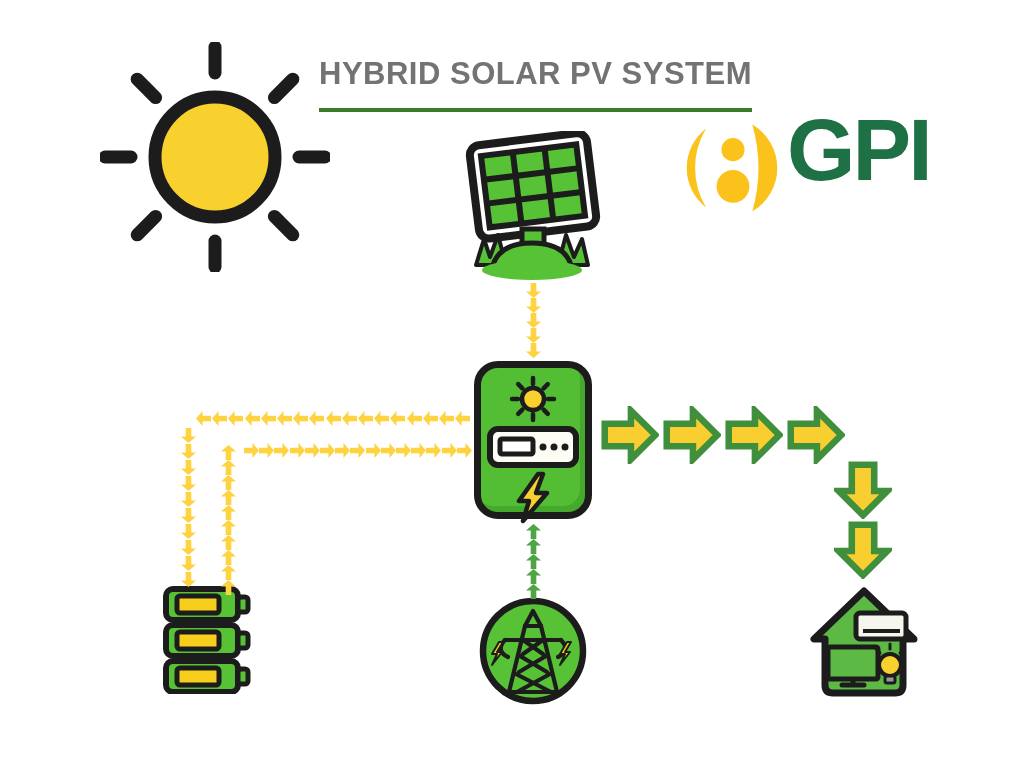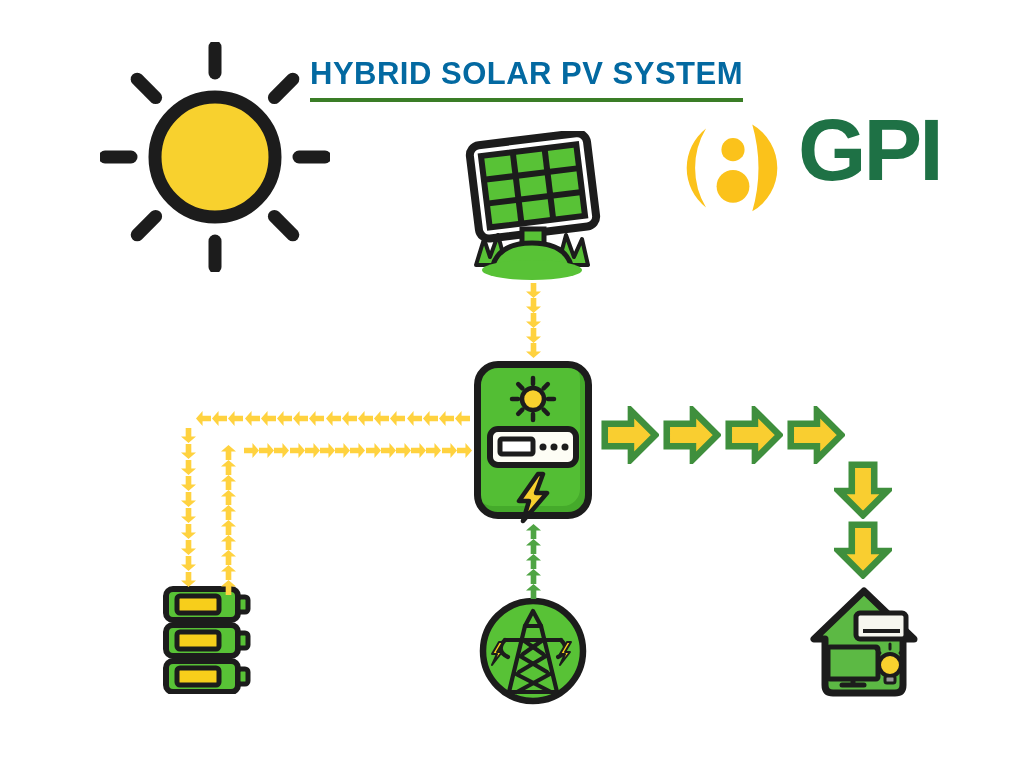--- a/index.html
+++ b/index.html
@@ -1,25 +1,25 @@
 <!DOCTYPE html>
 <html><head>
 <meta charset="utf-8">
 <style>
   html,body{margin:0;padding:0;background:#ffffff;}
   #canvas{position:relative;width:1024px;height:768px;background:#ffffff;overflow:hidden;
           font-family:"Liberation Sans", sans-serif;}
   .abs{position:absolute;}
   svg{display:block;}
   
-  #title{position:absolute;left:310px;top:56px;font-size:31px;font-weight:700;
-         letter-spacing:.5px;color:#0369a1;border-bottom:4px solid #3A7D26;
-         padding-bottom:6px;white-space:nowrap;}
+  #title{position:absolute;left:319px;top:56px;font-size:31px;font-weight:700;
+         letter-spacing:.5px;color:#737373;border-bottom:4px solid #3A7D26;
+         padding-bottom:16px;white-space:nowrap;}
   
-  #logo{position:absolute;left:679px;top:113px;display:flex;align-items:flex-start;gap:11px;}
+  #logo{position:absolute;left:679px;top:113px;display:flex;align-items:flex-start;gap:0;}
   #logo .txt{display:flex;flex-direction:column;}
   #logo .acronym{font-size:88px;font-weight:800;line-height:.84;letter-spacing:-3px;color:#1E7145;}
   #logo .company{font-size:20px;font-weight:700;letter-spacing:.4px;color:#2E8B46;margin-top:5px;margin-left:4px;}
   
   #inverter{position:absolute;left:474px;top:361px;width:118px;height:158px;box-sizing:border-box;
             background:#53BE34;border:7px solid #1C1C1C;border-radius:24px;
             box-shadow:inset -5px -6px 0 rgba(25,100,15,.22);
             display:flex;flex-direction:column;align-items:center;justify-content:flex-start;
             padding-top:7px;gap:3px;}
   .arrow{position:absolute;}

